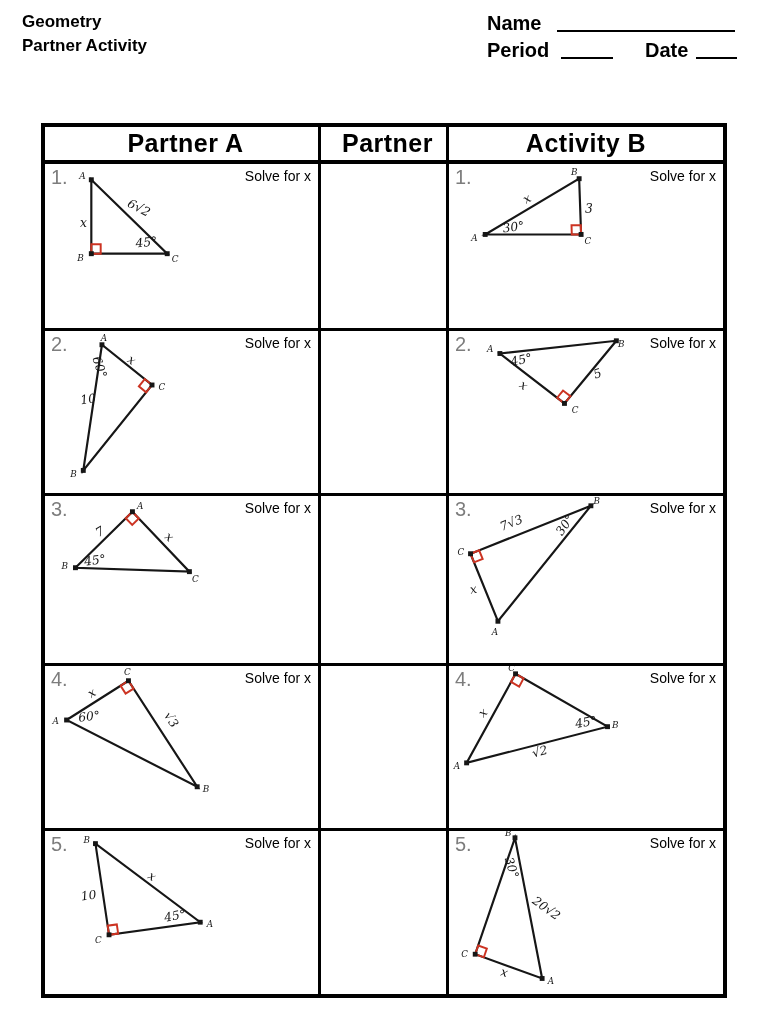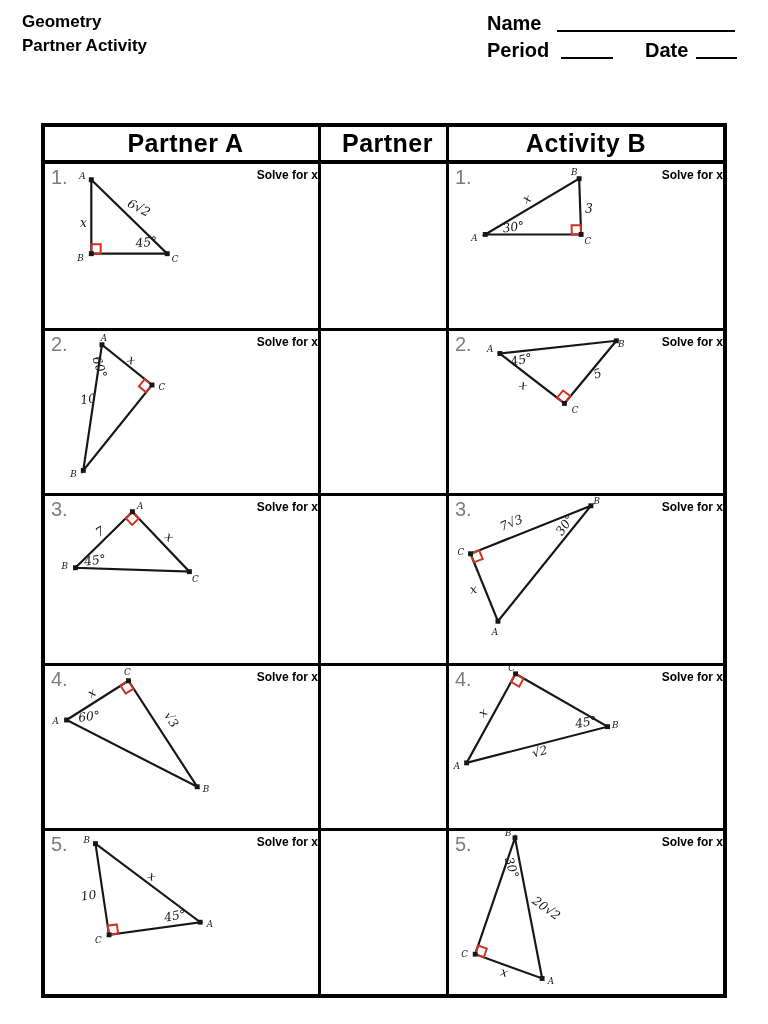--- a/index.html
+++ b/index.html
@@ -14,21 +14,21 @@
   .wtable{position:absolute;left:41px;top:123px;width:686px;height:875px;
           border:4px solid #000;box-sizing:border-box;
           display:grid;grid-template-columns:276px 128px 1fr;
           grid-template-rows:37px 167px 165px 170px 165px 1fr;}
   .cell{position:relative;box-sizing:border-box;background:#fff;}
   .br{border-right:3px solid #000;padding-left:8px;}
   .bb{border-bottom:3px solid #000;}
   .hcell{border-bottom:4px solid #000;display:flex;align-items:center;justify-content:center;
          font-weight:bold;font-size:25px;letter-spacing:0.5px;}
   .num{position:absolute;left:6px;top:2px;font-size:20px;color:#7d7d7d;}
-  .solve{position:absolute;right:0;top:4px;font-size:12px;font-weight:bold;color:#000;}
+  .solve{position:absolute;right:7px;top:4px;font-size:14px;font-weight:normal;color:#000;}
   svg.tri{position:absolute;left:0;top:0;width:100%;height:100%;}
   svg.tri text{font-family:"DejaVu Serif",serif;font-style:italic;}
 </style>
 </head>
 <body>
 
 <div class="page">
 
   <div class="hdr-left">
     <div>Geometry</div>

